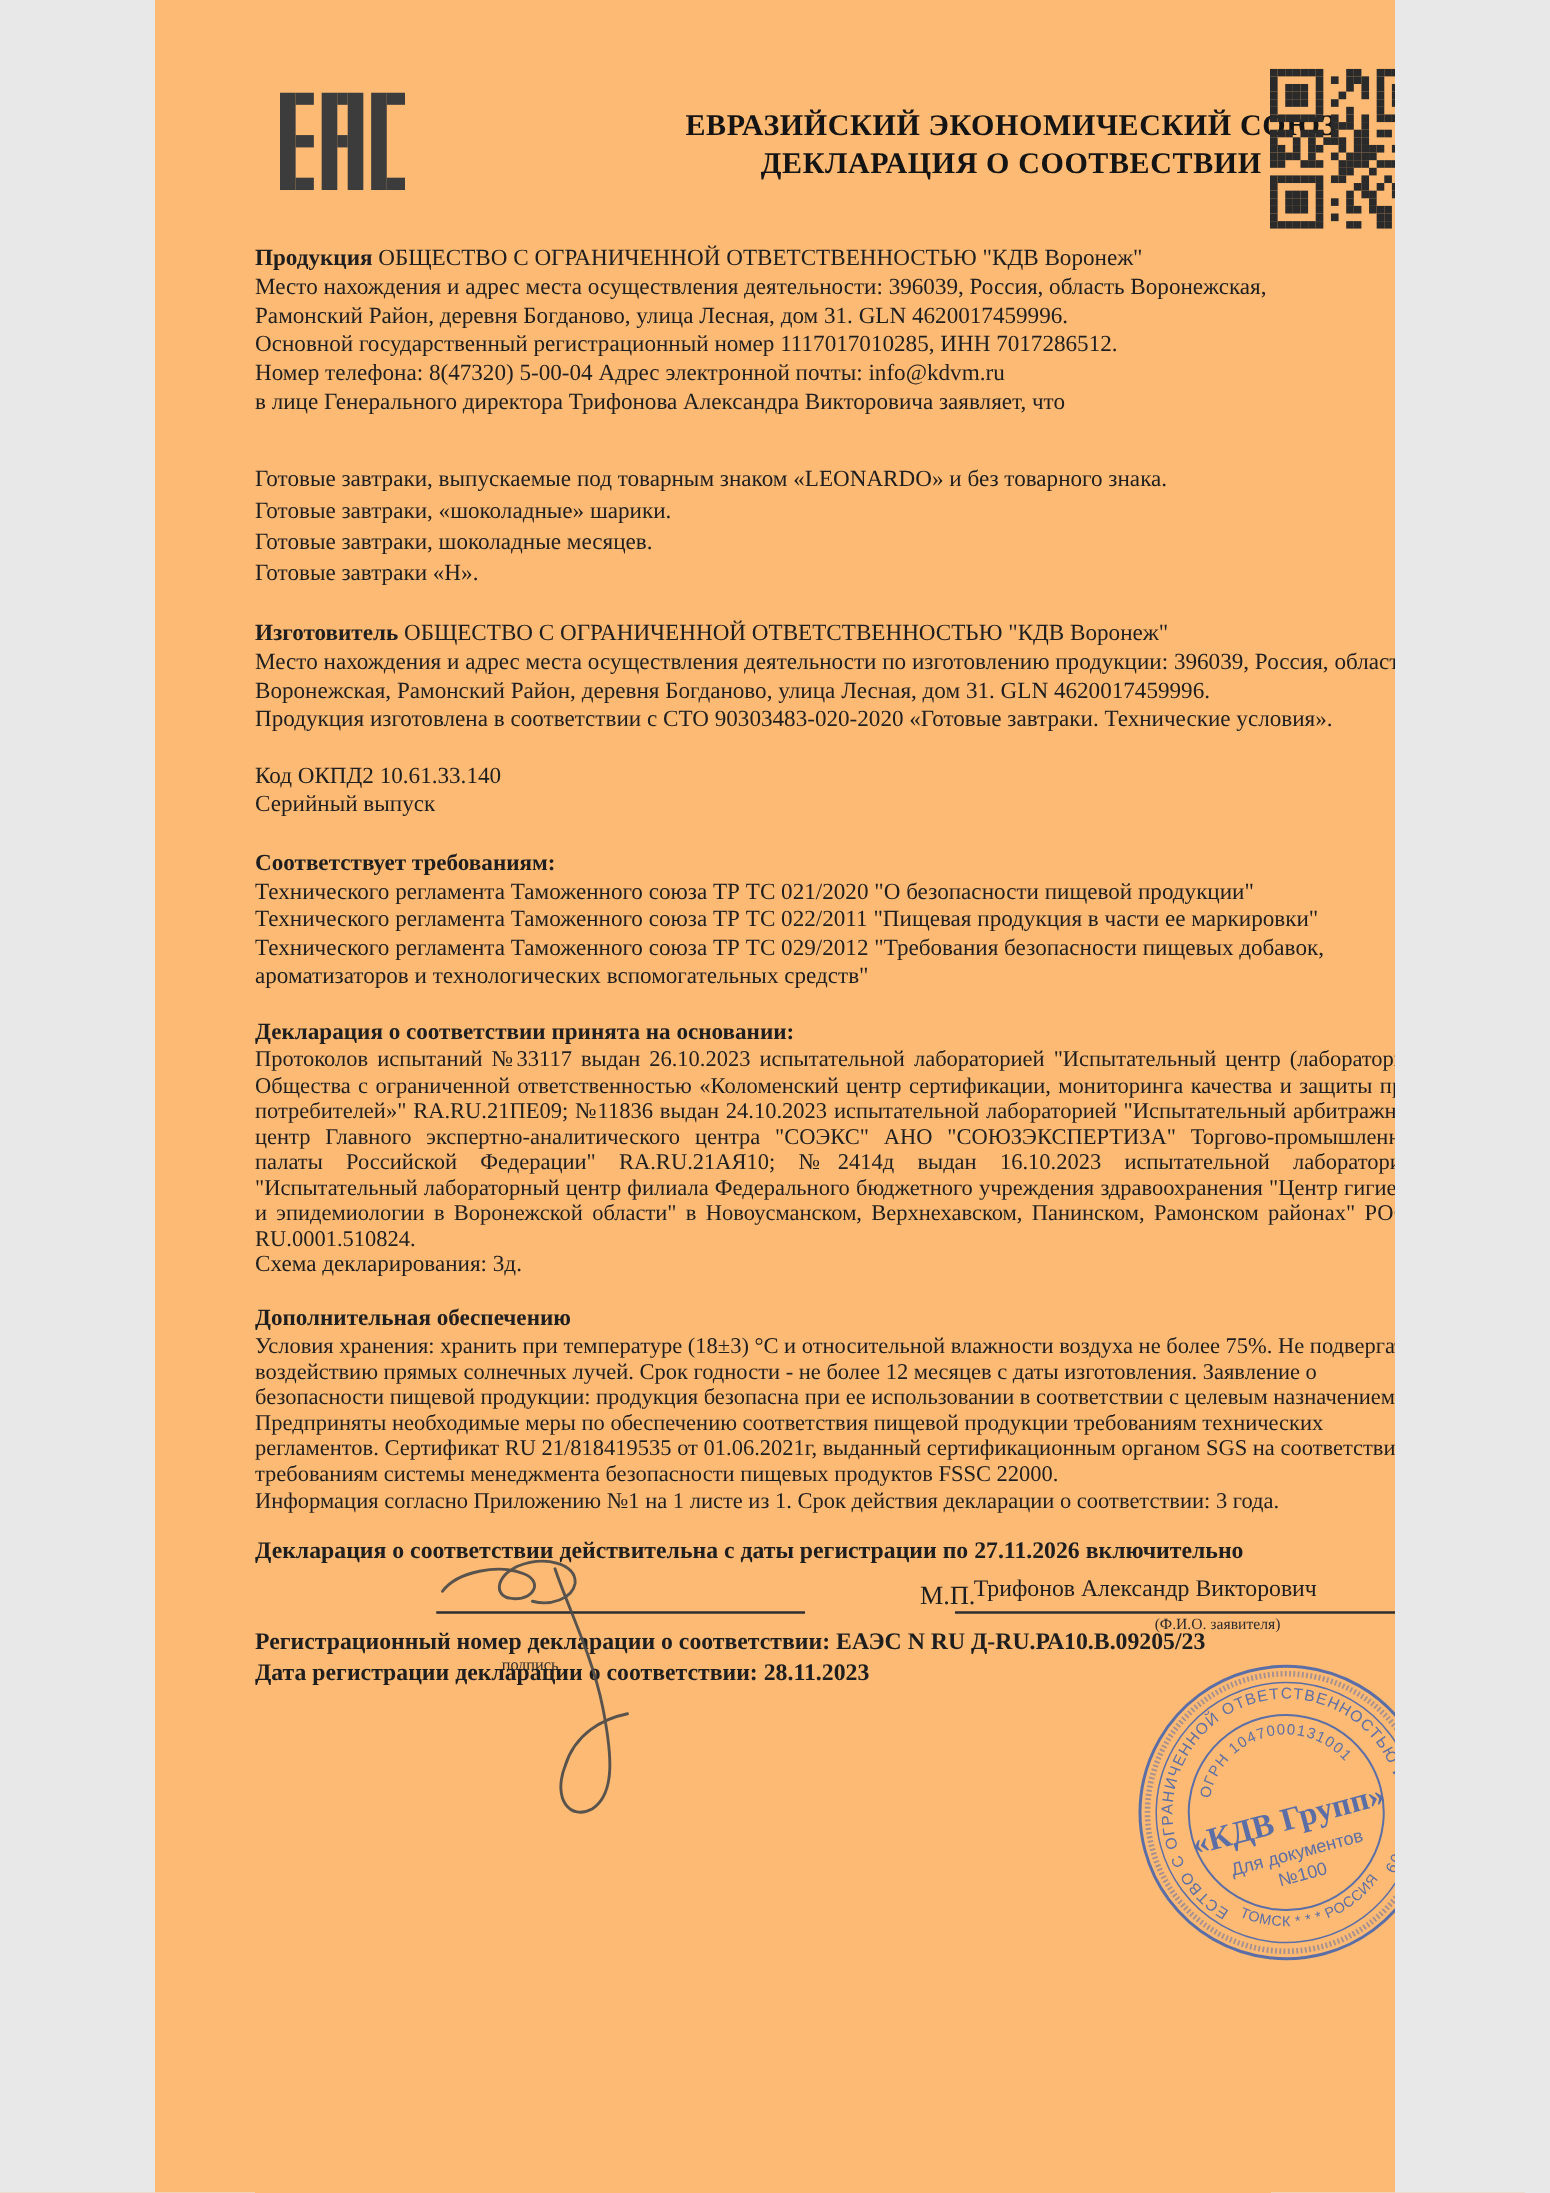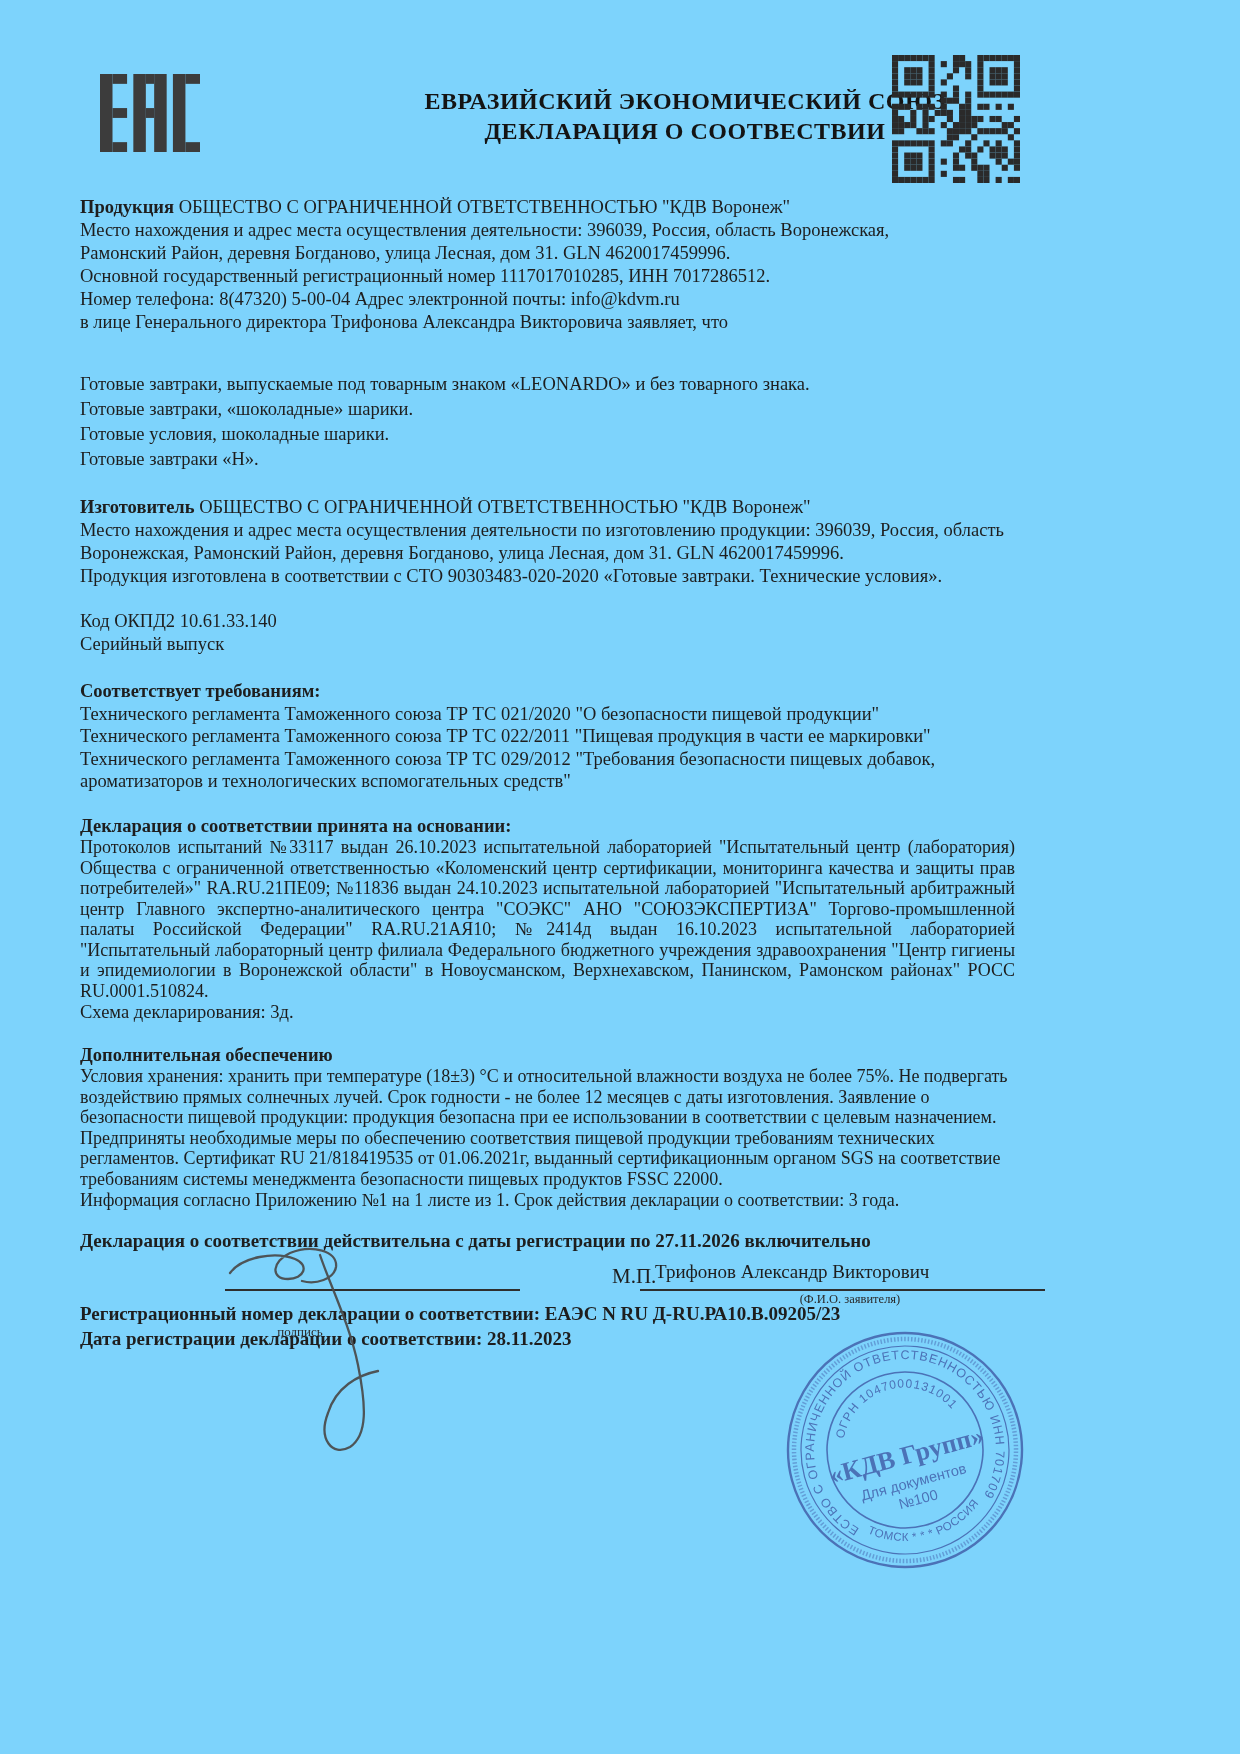--- a/index.html
+++ b/index.html
@@ -1,19 +1,19 @@
 <!DOCTYPE html>
 <html><head>
 <meta charset="utf-8">
 <style>
   * { margin:0; padding:0; box-sizing:border-box; }
   html,body { background:#e8e8e8; }
   .page {
-    position:relative; width:1240px; height:1754px; margin:0 auto;
-    background:#7dd3fc; overflow:hidden;
+    position:relative; width:992px; height:1754px; margin:0 auto;
+    background:#fdba74; overflow:hidden;
     font-family:"Liberation Serif","DejaVu Serif",serif;
     color:#1e1e1e;
     text-decoration:underline;
   }
   
   .eac-logo { position:absolute; left:100px; top:74px; }
   .doc-title {
     position:absolute; left:375px; top:86px; width:620px;
     text-align:center; font-weight:bold; font-size:24px; line-height:30px;
     letter-spacing:0.5px; color:#141414;
@@ -313,21 +313,21 @@
       <div>Место нахождения и адрес места осуществления деятельности: 396039, Россия, область Воронежская,</div>
       <div>Рамонский Район, деревня Богданово, улица Лесная, дом 31. GLN 4620017459996.</div>
       <div>Основной государственный регистрационный номер 1117017010285, ИНН 7017286512.</div>
       <div>Номер телефона: 8(47320) 5-00-04 Адрес электронной почты: info@kdvm.ru</div>
       <div>в лице Генерального директора Трифонова Александра Викторовича заявляет, что</div>
     </div>
 
     <div class="sec products">
       <div>Готовые завтраки, выпускаемые под товарным знаком «LEONARDO» и без товарного знака.</div>
       <div>Готовые завтраки, «шоколадные» шарики.</div>
-      <div>Готовые условия, шоколадные шарики.</div>
+      <div>Готовые завтраки, шоколадные месяцев.</div>
       <div>Готовые завтраки «Н».</div>
     </div>
 
     <div class="sec manufacturer">
       <div><span class="b">Изготовитель</span><span> ОБЩЕСТВО С ОГРАНИЧЕННОЙ ОТВЕТСТВЕННОСТЬЮ "КДВ Воронеж"</span></div>
       <div>Место нахождения и адрес места осуществления деятельности по изготовлению продукции: 396039, Россия, область Воронежская, Рамонский Район, деревня Богданово, улица Лесная, дом 31. GLN 4620017459996.</div>
       <div>Продукция изготовлена в соответствии с СТО 90303483-020-2020 «Готовые завтраки. Технические условия».</div>
     </div>
 
     <div class="sec codes">

